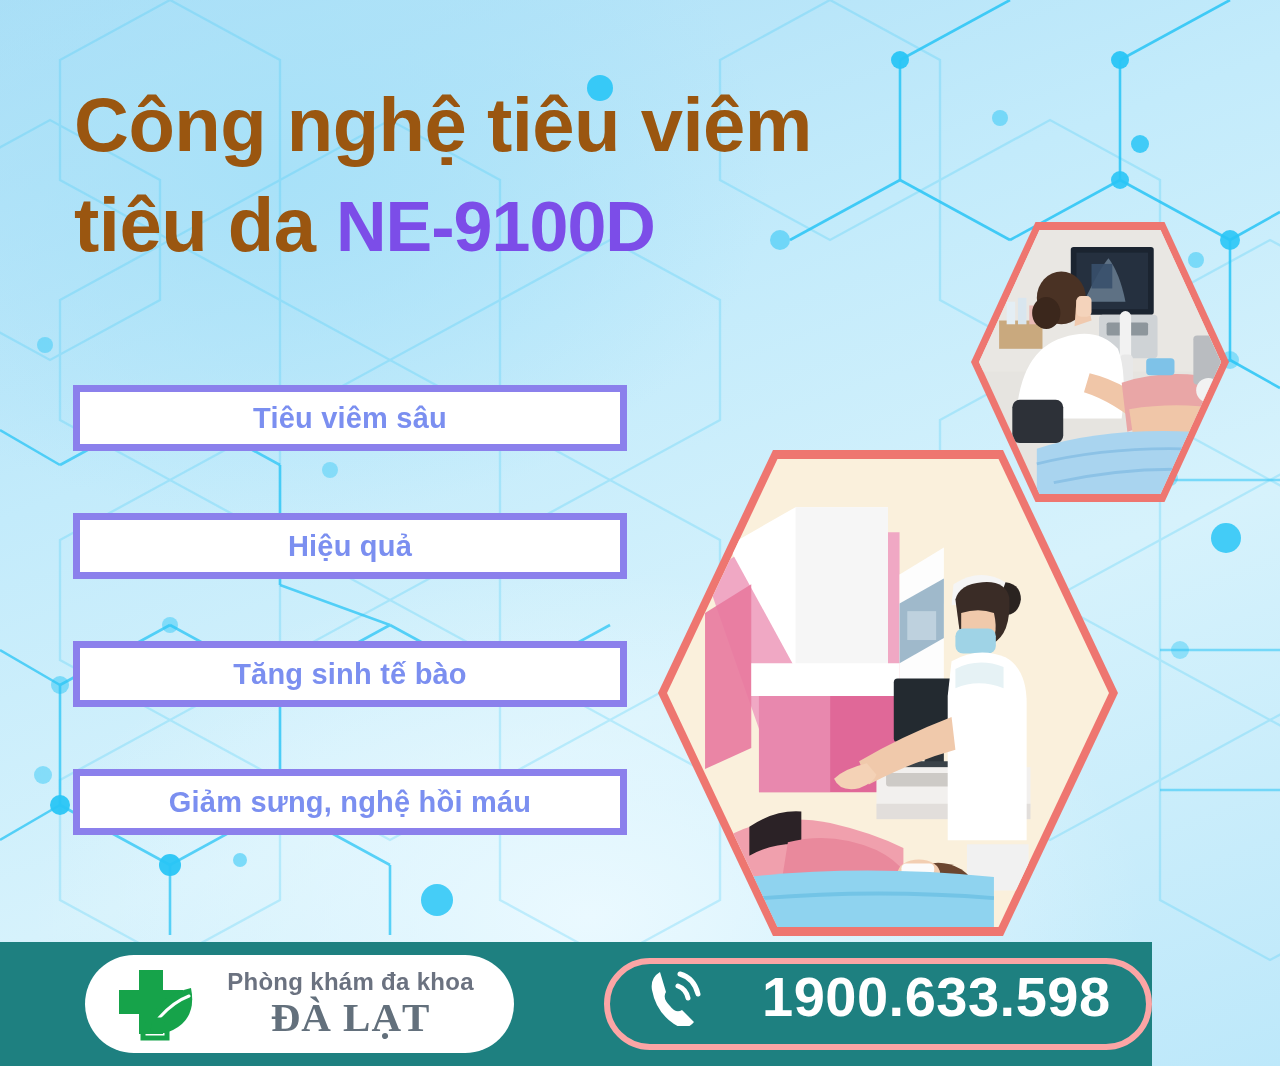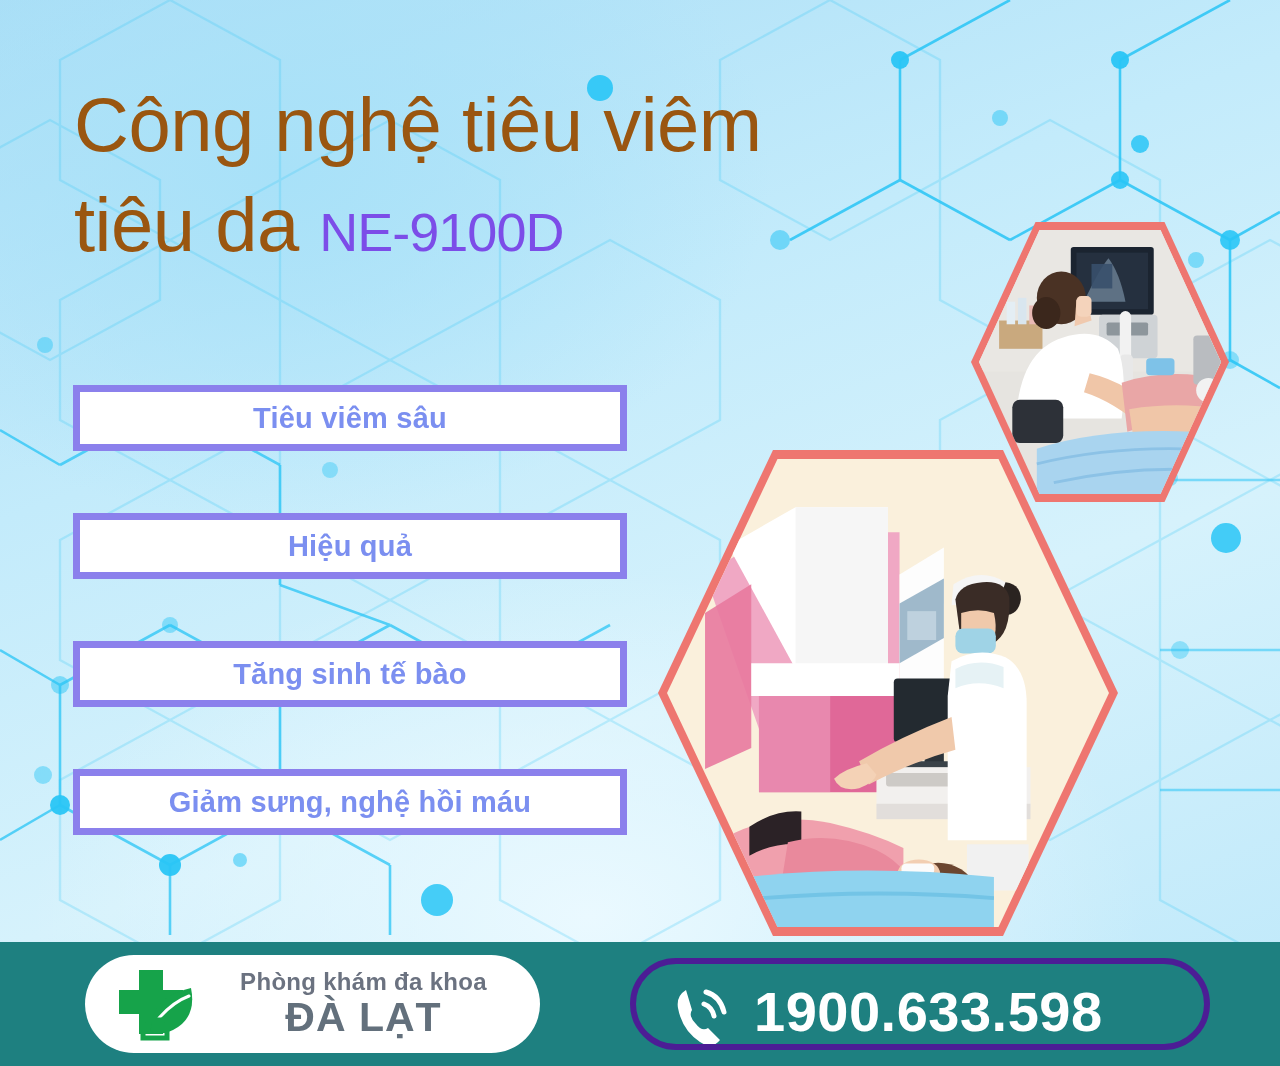--- a/index.html
+++ b/index.html
@@ -26,28 +26,28 @@
   
   .headline {
     position:absolute;
     left:74px; top:86px;
     width:960px;
     line-height:1.02;
     letter-spacing:-0.5px;
   }
   .hl-line {
     font-size:76px;
-    font-weight:normal;
+    font-weight:bold;
     color:#9a5610;
     white-space:nowrap;
   }
   .hl-line.second { margin-top:22px; }
   .model {
     color:#7c4de8;
-    font-size:54px;
+    font-size:70px;
     letter-spacing:-1px;
   }
 
   
   .features { position:absolute; left:73px; top:385px; width:554px; }
   .feat {
     height:66px;
     background:#ffffff;
     border:7px solid #8b80ec;
     display:flex;
@@ -78,47 +78,48 @@
   .hex-big .hex-inner {
     position:absolute; inset:9px;
     clip-path: polygon(25% 0%, 75% 0%, 100% 50%, 75% 100%, 25% 100%, 0% 50%);
     overflow:hidden;
   }
   .hex-inner svg { display:block; width:100%; height:100%; }
 
   
   .footer {
     position:absolute; left:0; bottom:0;
-    width:1280px; height:124px;
+    width:1152px; height:124px;
     background:#1e8080;
     display:flex; align-items:center;
   }
   .logo-pill {
     margin-left:85px;
     width:455px; height:98px;
     background:#ffffff;
     border-radius:49px;
     display:flex; align-items:center;
     padding-left:22px;
   }
   .logo-mark { width:92px; height:76px; flex:none; }
   .logo-text { margin-left:6px; display:flex; flex-direction:column; align-items:center; flex:1; padding-right:18px; }
   .logo-top {
     font-size:24px; font-weight:bold; color:#6b7280; letter-spacing:0.3px; line-height:1.05;
   }
   .logo-bottom {
-    font-size:41px; font-weight:bold; color:#63707c; letter-spacing:1px; line-height:1.05; margin-top:1px;
+    font-size:41px; font-weight:bold; color:#63707c; letter-spacing:1px; line-height:1.05; margin-top:1px;font-family:Liberation Serif, serif;
   }
   .phone-pill {
     margin-left:90px;
     width:580px; height:92px;
-    border:6px solid #4c1d95;
+    border:6px solid #fca5a5;
     border-radius:46px;
-    display:flex; align-items:flex-end;
+    display:flex; align-items:flex-start;
     padding-left:34px;
+    gap:34px;
   }
   .phone-icon { width:62px; height:62px; flex:none; }
   .phone-number {
     margin-left:22px;
     font-size:56px; font-weight:bold; color:#ffffff; letter-spacing:0.5px;
   }
 </style>
 </head>
 <body>
 

